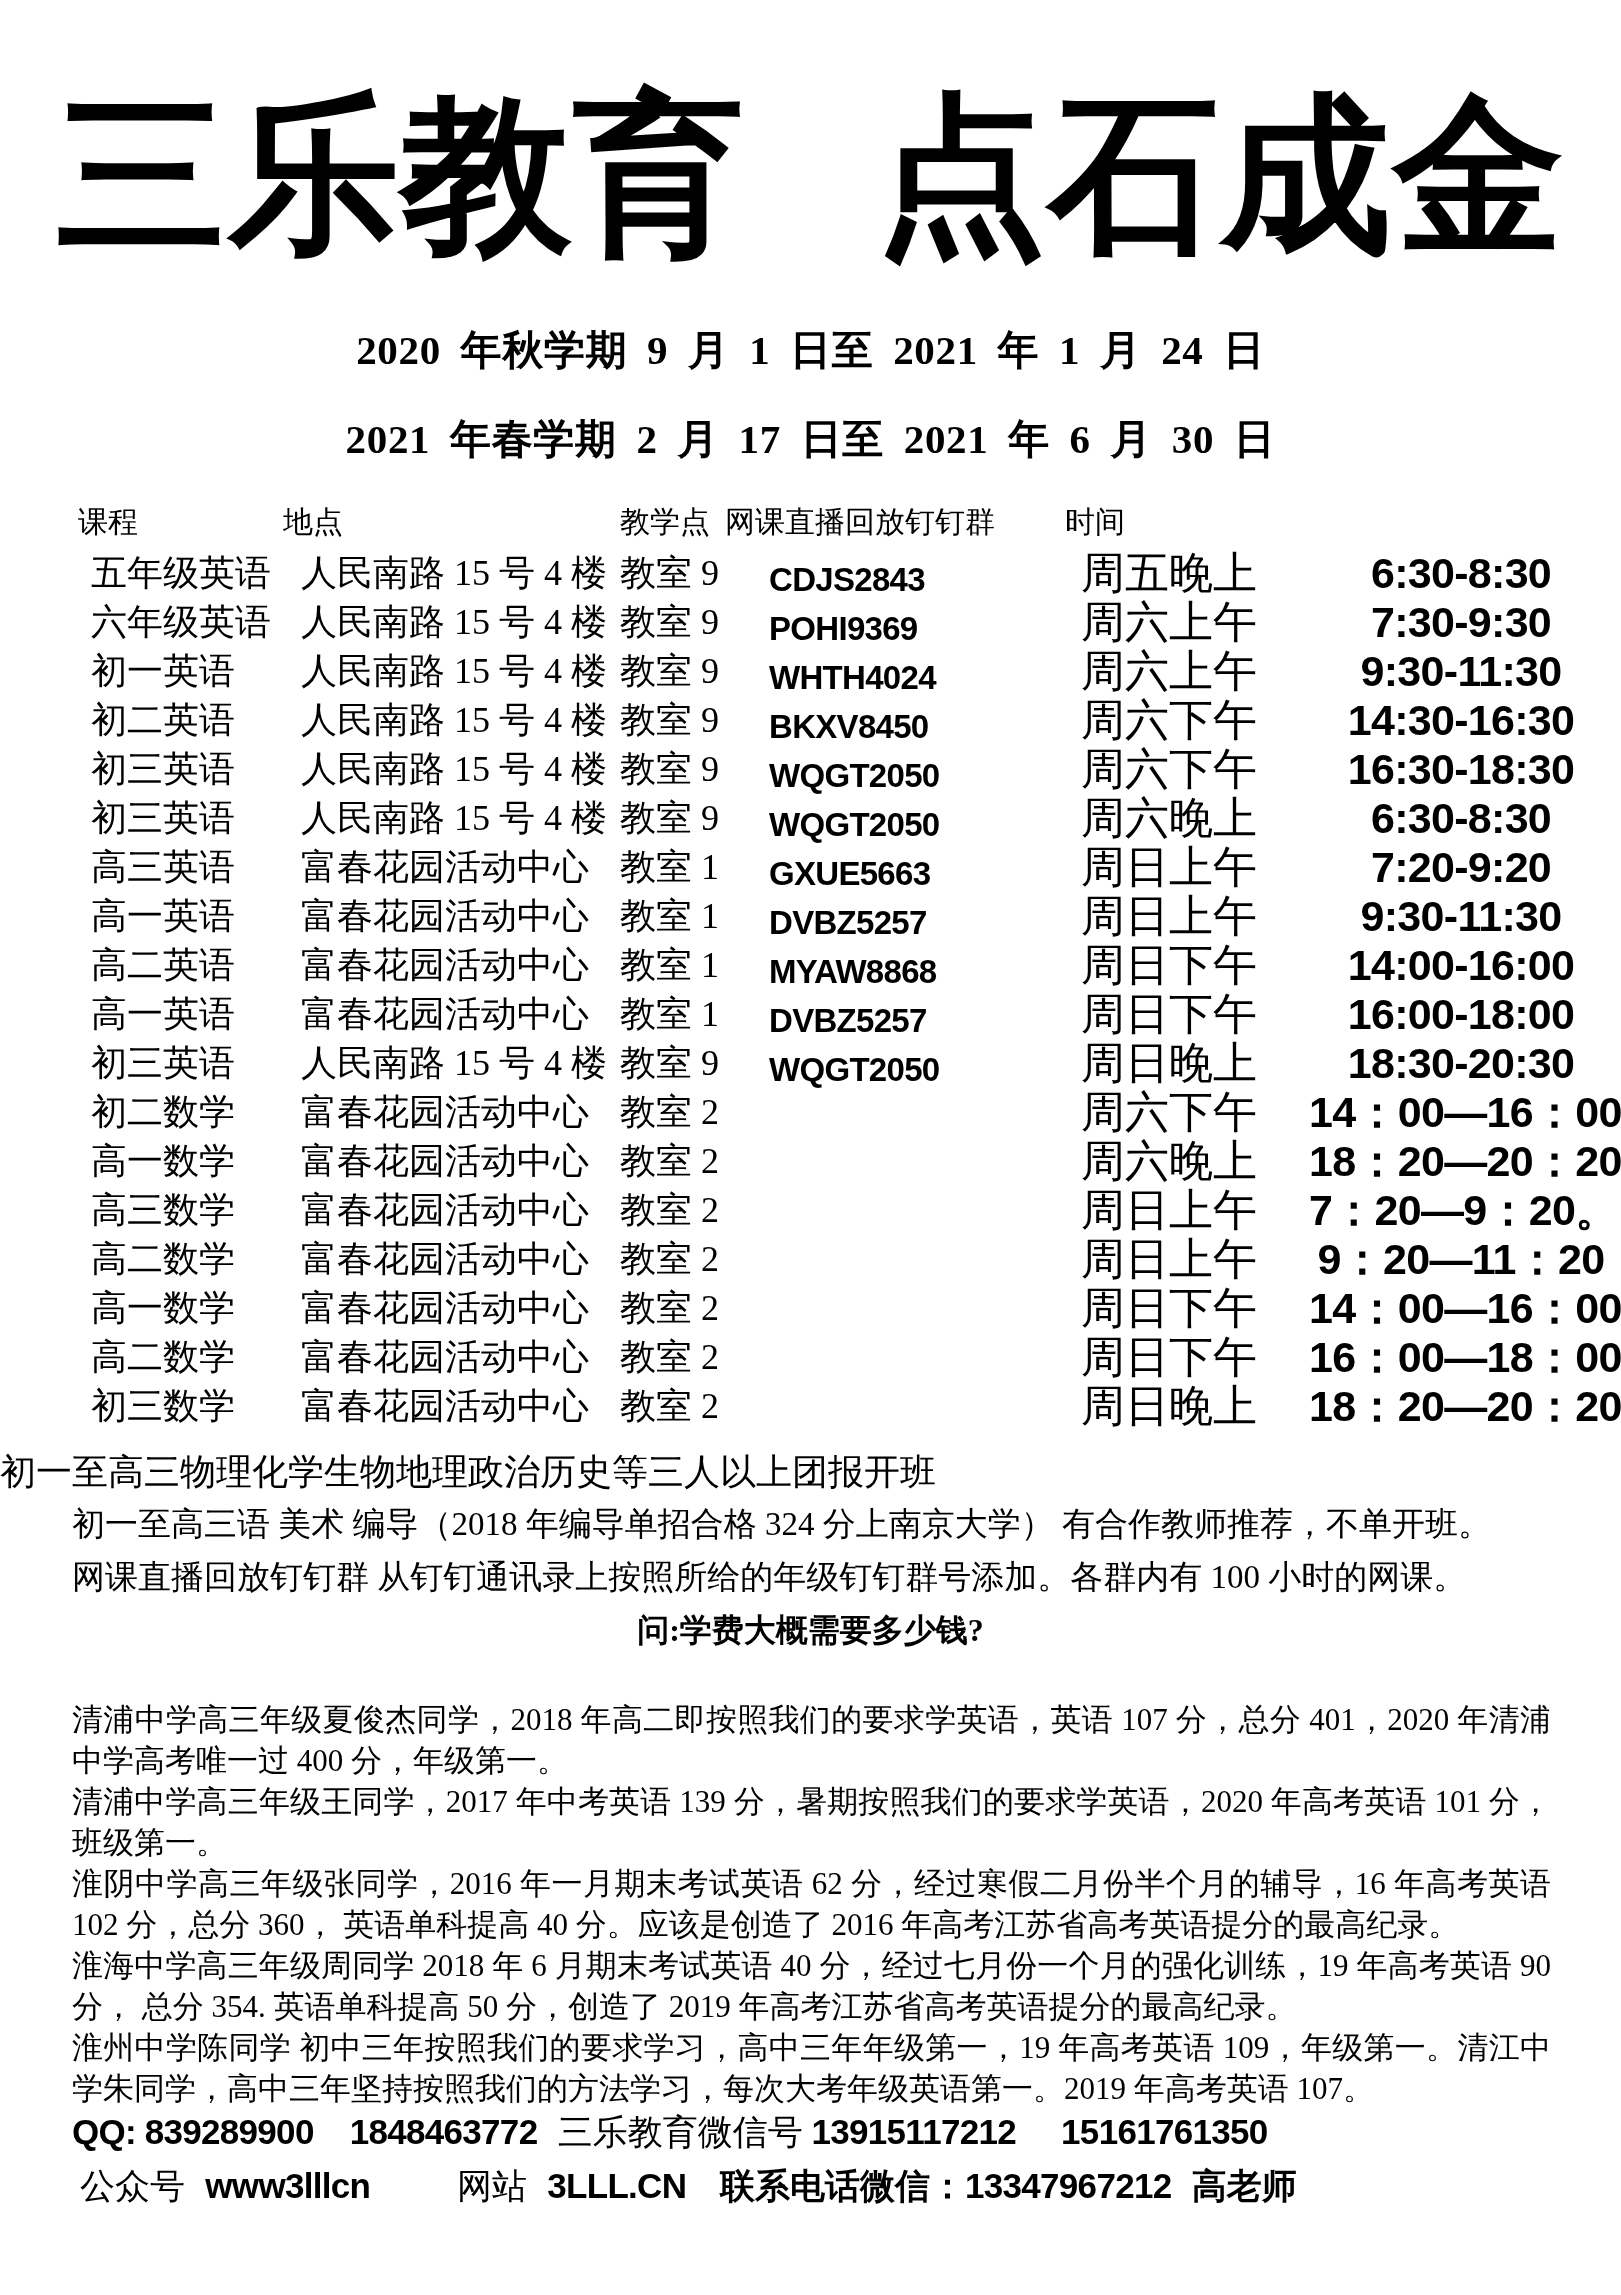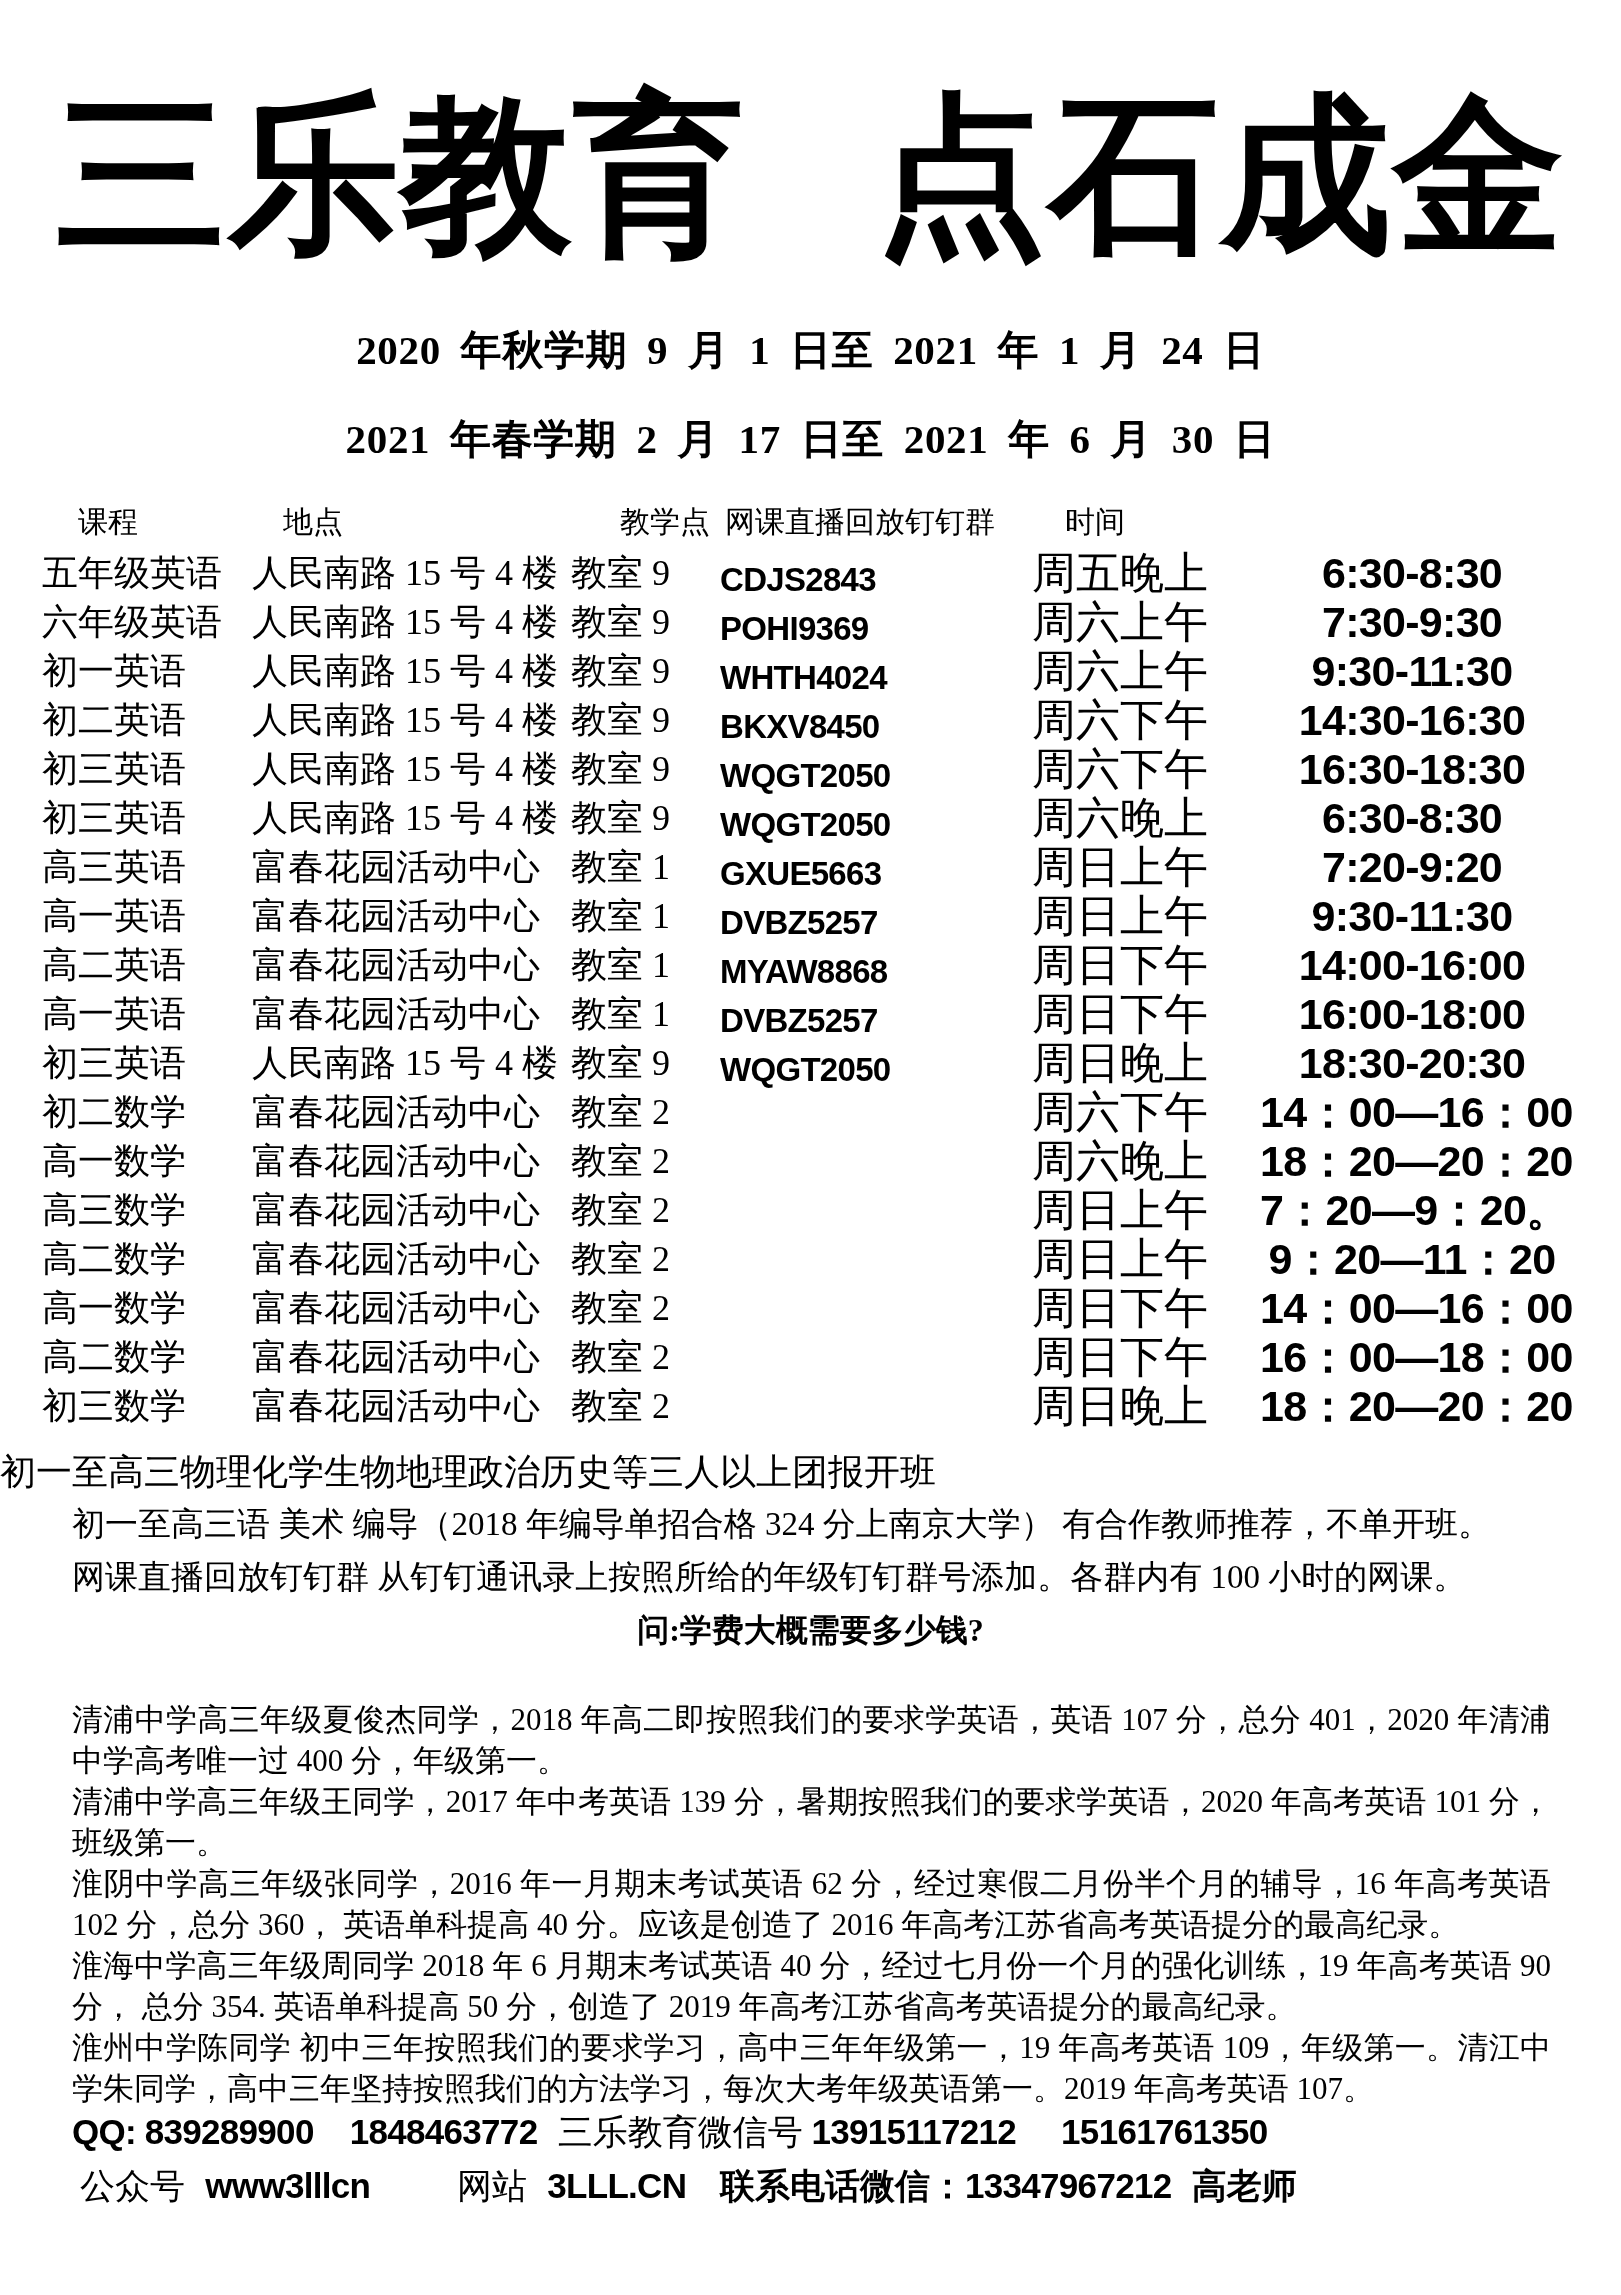--- a/index.html
+++ b/index.html
@@ -21,21 +21,21 @@
 
   .thead { position:absolute; top:502px; left:0; width:1621px; height:43px; font-size:30px; }
   .thead span { position:absolute; top:0; white-space:nowrap; }
   .th-course   { left:78px; }
   .th-location { left:283px; }
   .th-site     { left:620px; }
   .th-group    { left:725px; }
   .th-time     { left:1065px; }
 
   .rows { position:absolute; top:549px; left:0; width:1621px; }
-  .row { display:flex; height:49px; align-items:center; padding-left:42px; white-space:nowrap; }
+  .row { display:flex; height:49px; align-items:center; padding-left:91px; white-space:nowrap; }
   .c { flex:0 0 auto; overflow:visible; }
   .c-course   { width:210px; font-size:36px; }
   .c-location { width:319px; font-size:36px; }
   .c-room     { width:149px; font-size:36px; }
   .c-code     { width:312px; font-family:"Liberation Sans", sans-serif; font-weight:700; font-size:33px; letter-spacing:-0.7px;margin-top:12px; }
   .c-day      { width:228px; font-size:44px; }
   .c-time     { width:304px; text-align:center; font-family:"Liberation Sans", sans-serif; font-weight:700; font-size:43px; letter-spacing:-0.7px; }
 
   .note-center { position:absolute; top:1448px; left:0; width:1621px; font-size:36px; white-space:nowrap; }
   .note-left { position:absolute; left:72px; width:1515px; font-size:33px; white-space:nowrap; }

